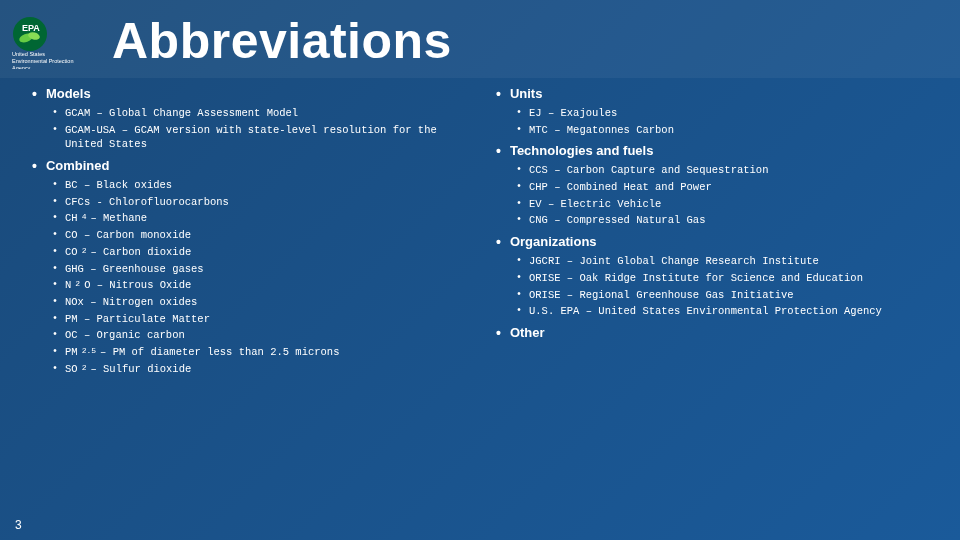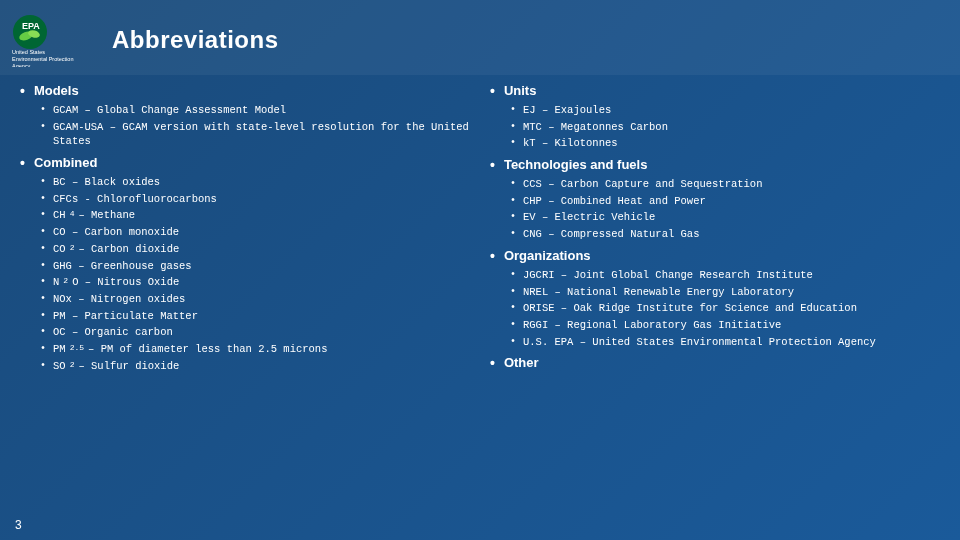--- a/index.html
+++ b/index.html
@@ -24,28 +24,28 @@
       padding: 12px 19px 8px 12px;
       background: rgba(255,255,255,0.05);
     }
     .epa-logo {
       width: 80px;
       height: 55px;
       margin-right: 20px;
       flex-shrink: 0;
     }
     .title {
-      font-size: 24px;
+      font-size: 50px;
       font-weight: bold;
       color: white;
       letter-spacing: 0.5px;
     }
     .content {
       display: flex;
-      padding: 8px 20px 8px 20px;
+      padding: 8px 20px 8px 32px;
       gap: 20px;
       height: calc(100% - 85px);
     }
     .left-col {
       flex: 1;
       font-size: 11px;
     }
     .right-col {
       flex: 1;
       font-size: 11px;
@@ -156,21 +156,20 @@
 
     <div class="right-col">
 
       <div class="section-block">
         <div class="section-title bullet-main">
           <span>Units</span>
         </div>
         <div class="sub-list">
           <div class="sub-item">EJ – Exajoules</div>
           <div class="sub-item">MTC – Megatonnes Carbon</div>
-          <div class="sub-item">kT – Kilotonnes</div>
         </div>
       </div>
 
       <div class="section-block">
         <div class="section-title bullet-main">
           <span>Technologies and fuels</span>
         </div>
         <div class="sub-list">
           <div class="sub-item">CCS – Carbon Capture and Sequestration</div>
           <div class="sub-item">CHP – Combined Heat and Power</div>
@@ -178,23 +177,22 @@
           <div class="sub-item">CNG – Compressed Natural Gas</div>
         </div>
       </div>
 
       <div class="section-block">
         <div class="section-title bullet-main">
           <span>Organizations</span>
         </div>
         <div class="sub-list">
           <div class="sub-item">JGCRI – Joint Global Change Research Institute</div>
-          <div class="sub-item">NREL – National Renewable Energy Laboratory</div>
           <div class="sub-item">ORISE – Oak Ridge Institute for Science and Education</div>
-          <div class="sub-item">RGGI – Regional Laboratory Gas Initiative</div>
+          <div class="sub-item">ORISE – Regional Greenhouse Gas Initiative</div>
           <div class="sub-item">U.S. EPA – United States Environmental Protection Agency</div>
         </div>
       </div>
 
       <div class="section-block">
         <div class="section-title bullet-main">
           <span>Other</span>
         </div>
       </div>
 

